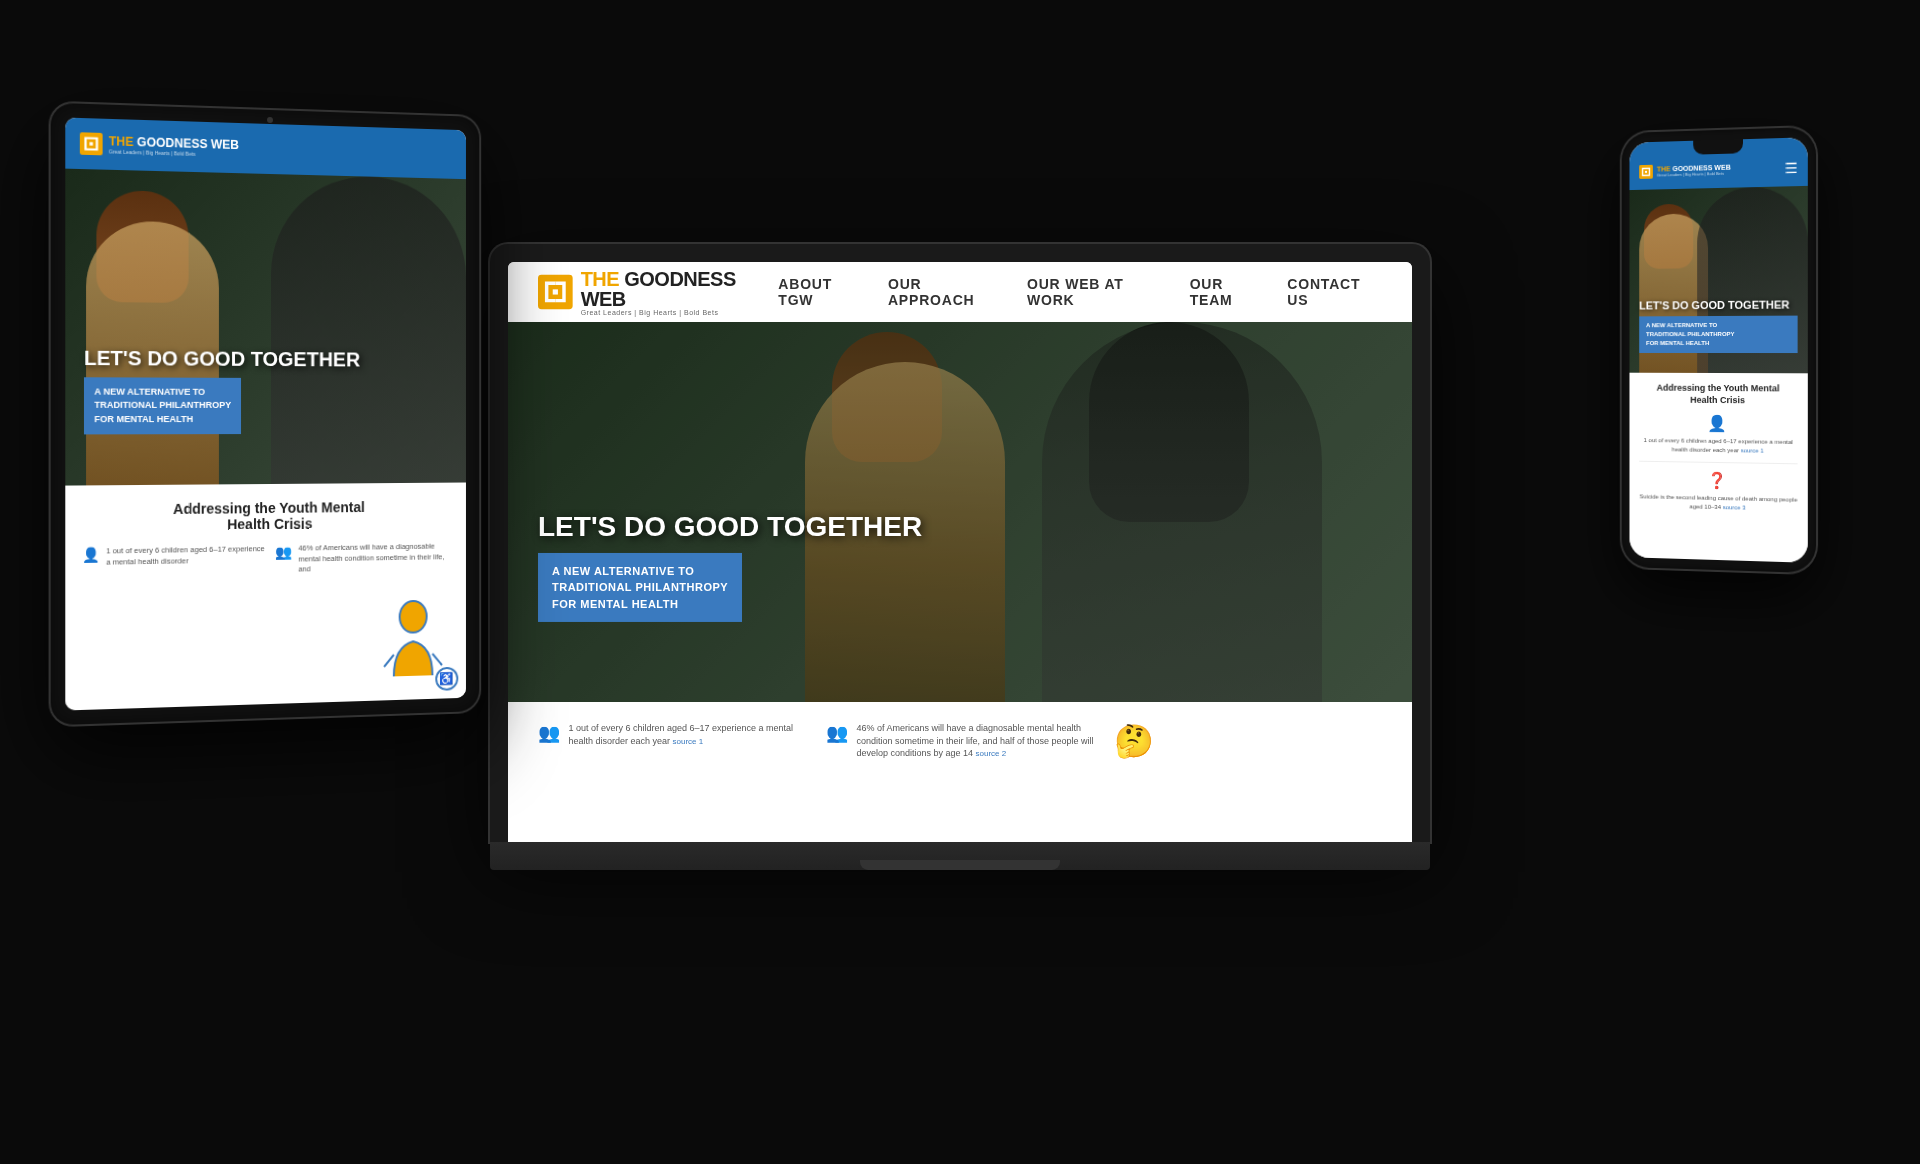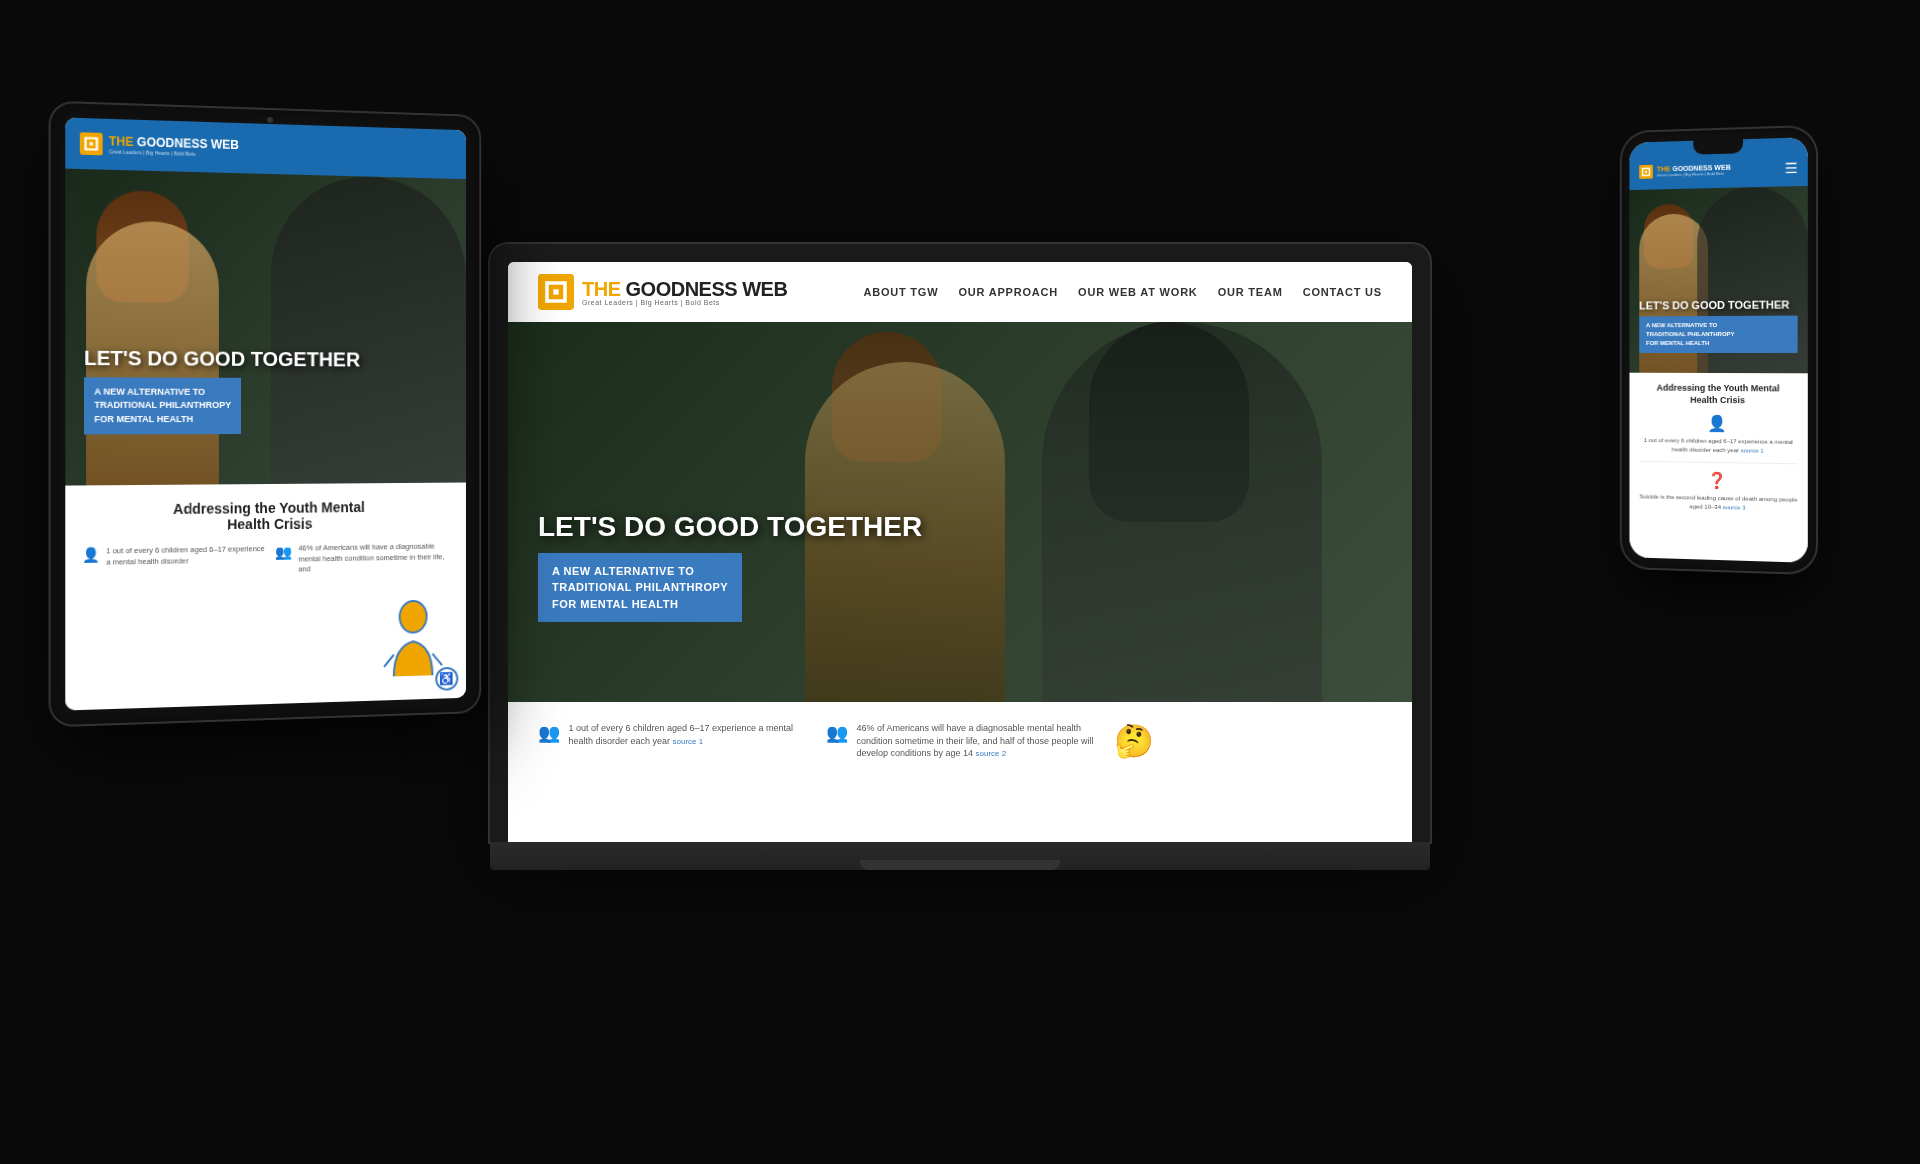--- a/index.html
+++ b/index.html
@@ -110,21 +110,21 @@
       letter-spacing: 0.5px;
     }
 
     .laptop-nav-links {
       display: flex;
       gap: 20px;
       align-items: center;
     }
 
     .laptop-nav-links a {
-      font-size: 11px;
+      font-size: 14px;
       font-weight: 700;
       color: #333;
       text-decoration: none;
       letter-spacing: 0.8px;
       text-transform: uppercase;
     }
 
     .laptop-hero {
       position: relative;
       height: 380px;

